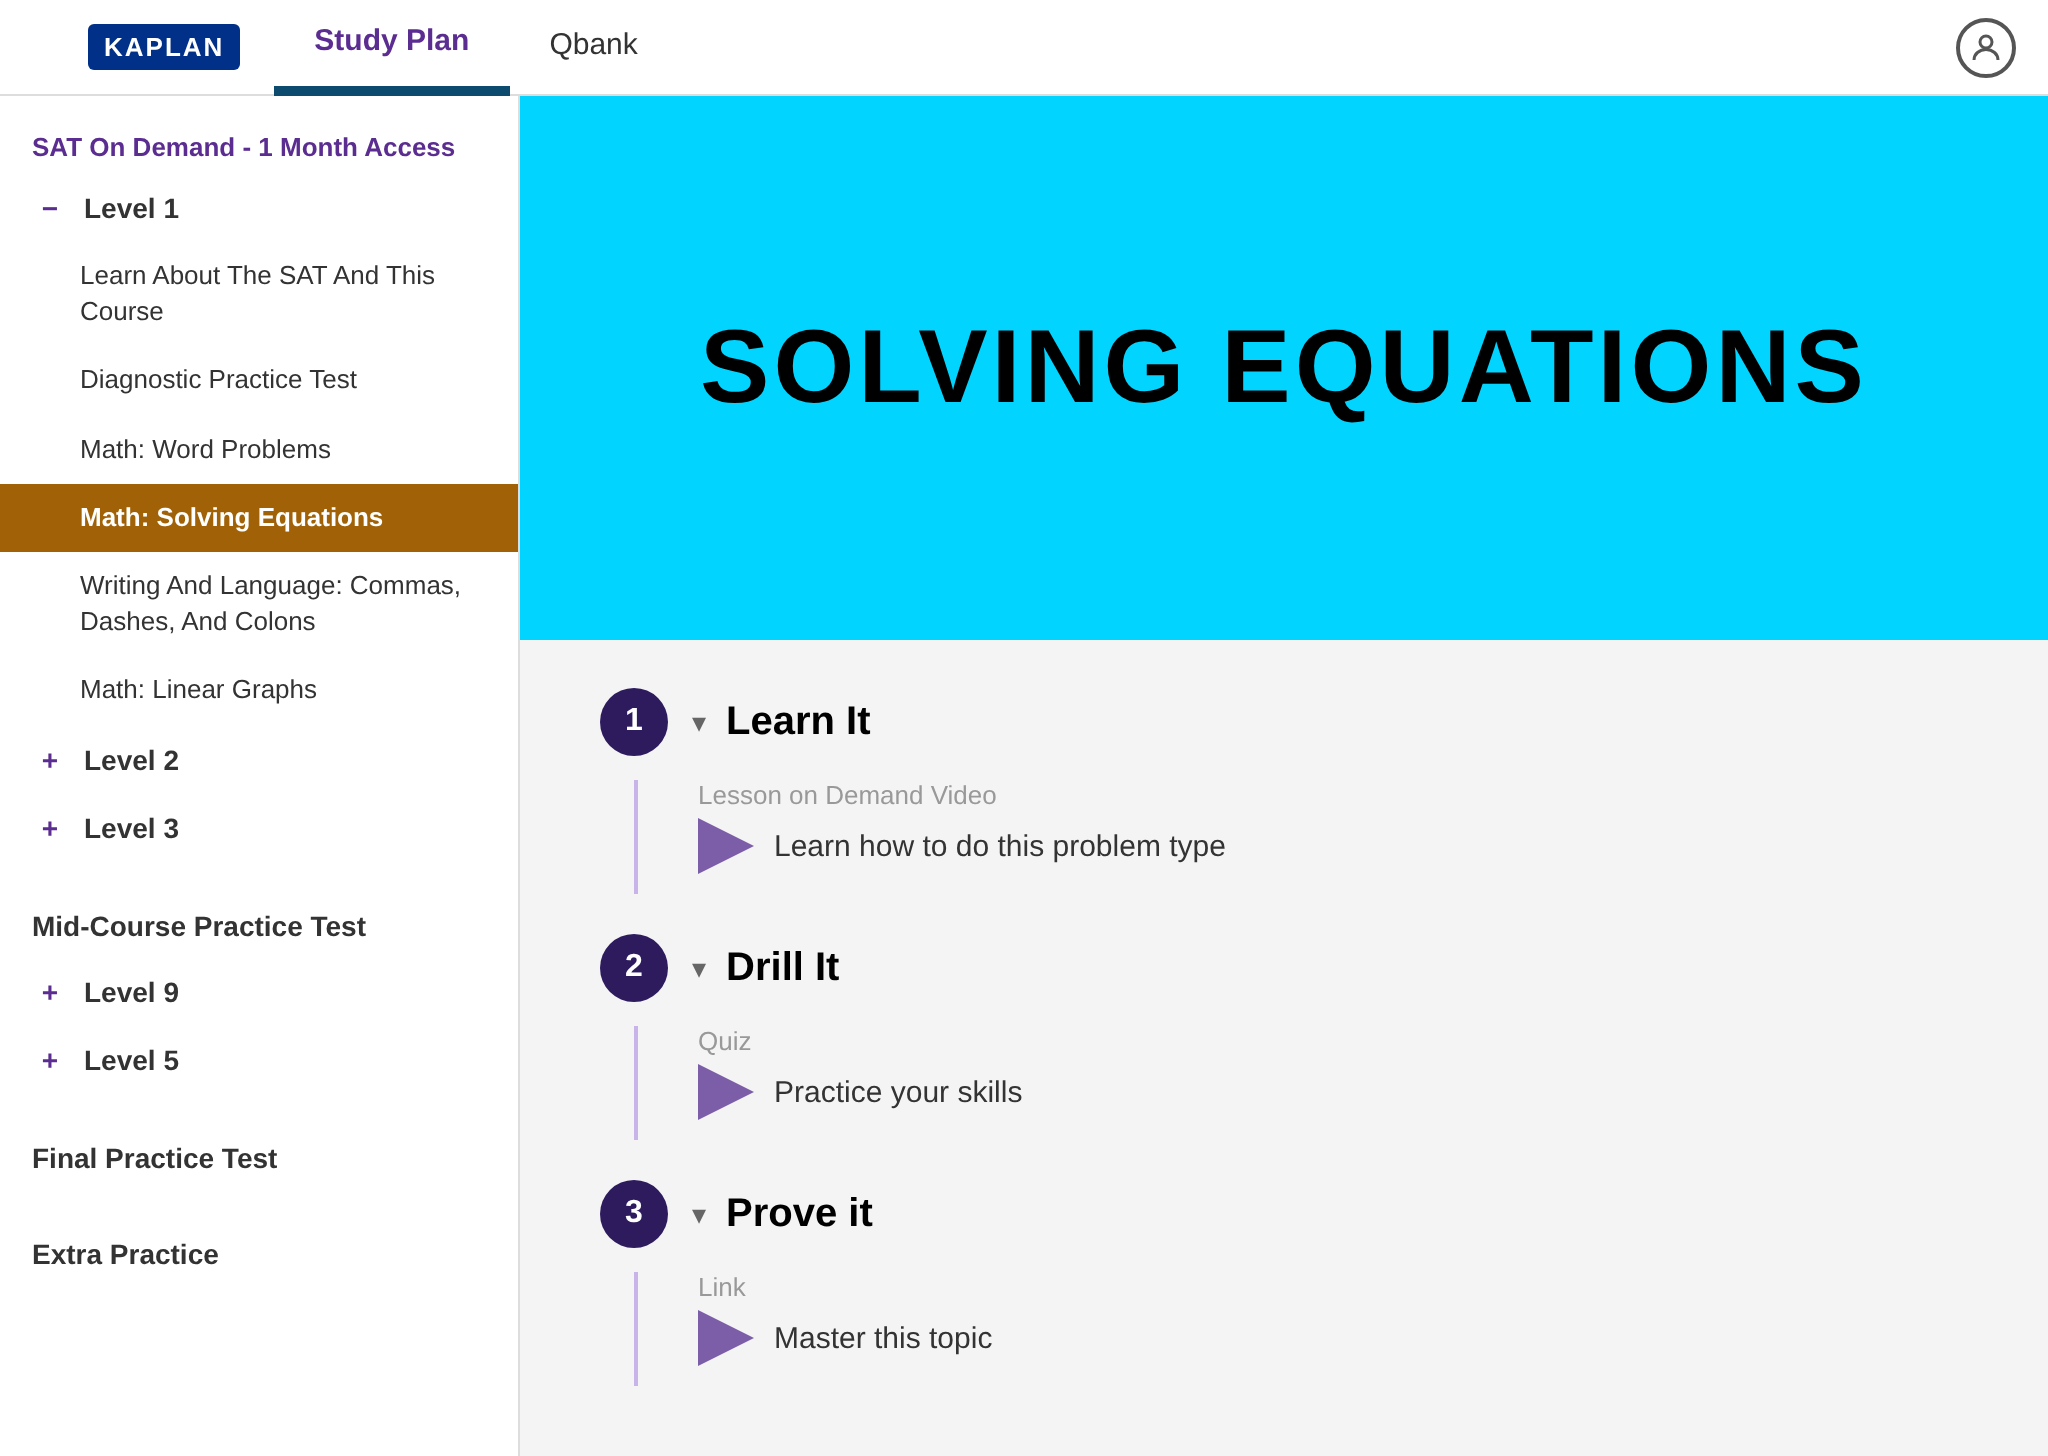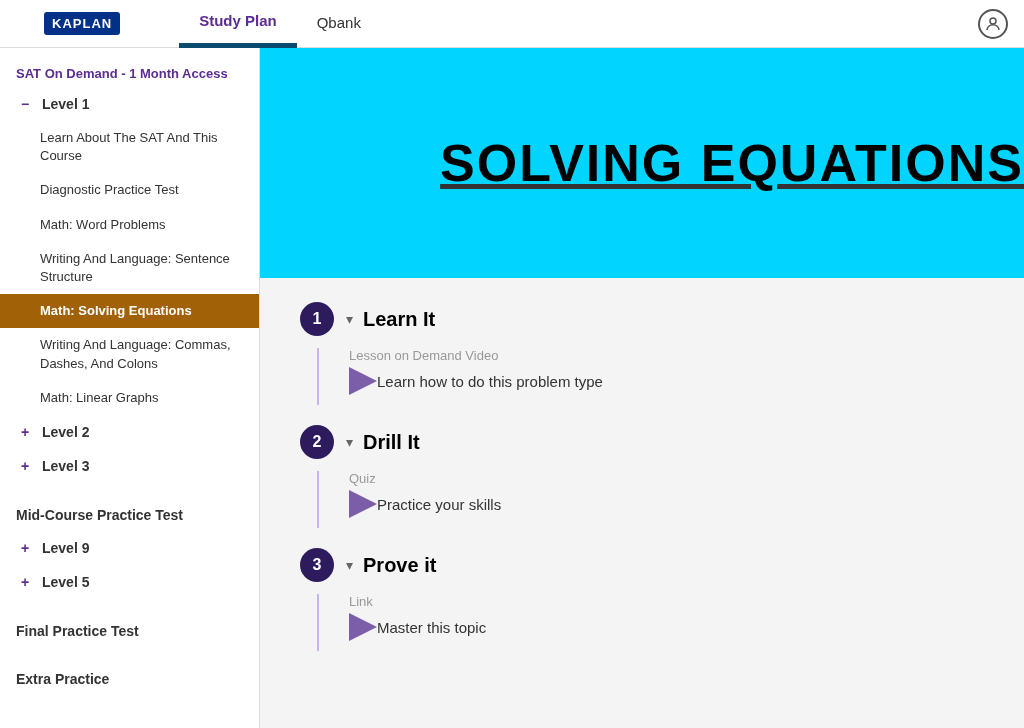--- a/index.html
+++ b/index.html
@@ -5,21 +5,21 @@
     * { margin: 0; padding: 0; box-sizing: border-box; }
     body { font-family: Arial, sans-serif; font-size: 14px; color: #333; display: flex; flex-direction: column; height: 728px; width: 1024px; overflow: hidden; }
 
     
     .header {
       display: flex; align-items: center; height: 48px;
       border-bottom: 1px solid #ddd; background: #fff; padding: 0 16px;
       flex-shrink: 0;
     }
     .logo-container {
-      display: flex; align-items: flex-start; margin-right: 59px; padding-left: 28px;
+      display: flex; align-items: flex-start; margin-right: 17px; padding-left: 28px;
     }
     .logo-box {
       background: #003087; color: #fff; font-weight: bold; font-size: 13px;
       padding: 4px 8px; border-radius: 3px; letter-spacing: 1px;
     }
     .nav-tabs { display: flex; align-items: center; flex: 1; }
     .nav-tab {
       padding: 14px 20px; font-size: 15px; cursor: pointer; color: #333;
       text-decoration: none; border-bottom: 3px solid transparent;
       margin-bottom: -1px;
@@ -61,21 +61,21 @@
     .sidebar-section-header {
       padding: 8px 16px; font-weight: bold; font-size: 14px;
       color: #333;
       margin-top: 16px;
     }
 
     
     .content-area { flex: 1; overflow-y: auto; background: #f4f4f4; }
     .hero-banner {
       background: #00d4ff; display: flex; align-items: center;
-      justify-content: flex-end; height: 230px; text-decoration: underline;
+      justify-content: center; height: 272px;
     }
     .hero-title {
       font-size: 52px; font-weight: 900; color: #000; letter-spacing: 2px;
     }
 
     
     .steps-container { padding: 24px 40px; }
     .step-section { margin-bottom: 20px; }
     .step-header {
       display: flex; align-items: center; margin-bottom: 12px;
@@ -93,21 +93,21 @@
       font-size: 20px; font-weight: bold; color: #000;
     }
     .step-content {
       border-left: 2px solid #c8b4e8; margin-left: 17px;
       padding-left: 30px; padding-bottom: 10px;
     }
     .step-sub-label {
       font-size: 13px; color: #999; margin-bottom: 4px;
     }
     .step-action {
-      display: flex; align-items: center; 
+      display: flex; align-items: center; gap: 10px;
     }
     .play-btn {
       width: 28px; height: 28px; background: #7b5ea7;
       clip-path: polygon(0 0, 100% 50%, 0 100%);
       flex-shrink: 0; cursor: pointer;
     }
     .step-action-text {
       font-size: 15px; color: #333;
     }
   </style>
@@ -136,21 +136,20 @@
     <div class="sidebar-title">SAT On Demand - 1 Month Access</div>
 
     <div class="sidebar-level">
       <div class="level-icon">−</div>
       <span>Level 1</span>
     </div>
 
     <div class="sidebar-item">Learn About The SAT And This Course</div>
     <div class="sidebar-item">Diagnostic Practice Test</div>
     <div class="sidebar-item">Math: Word Problems</div>
-    <div class="sidebar-item">Writing And Language: Sentence Structure</div>
     <div class="sidebar-item active">Math: Solving Equations</div>
     <div class="sidebar-item">Writing And Language: Commas, Dashes, And Colons</div>
     <div class="sidebar-item">Math: Linear Graphs</div>
 
     <div class="sidebar-level">
       <div class="level-icon">+</div>
       <span>Level 2</span>
     </div>
 
     <div class="sidebar-level">

